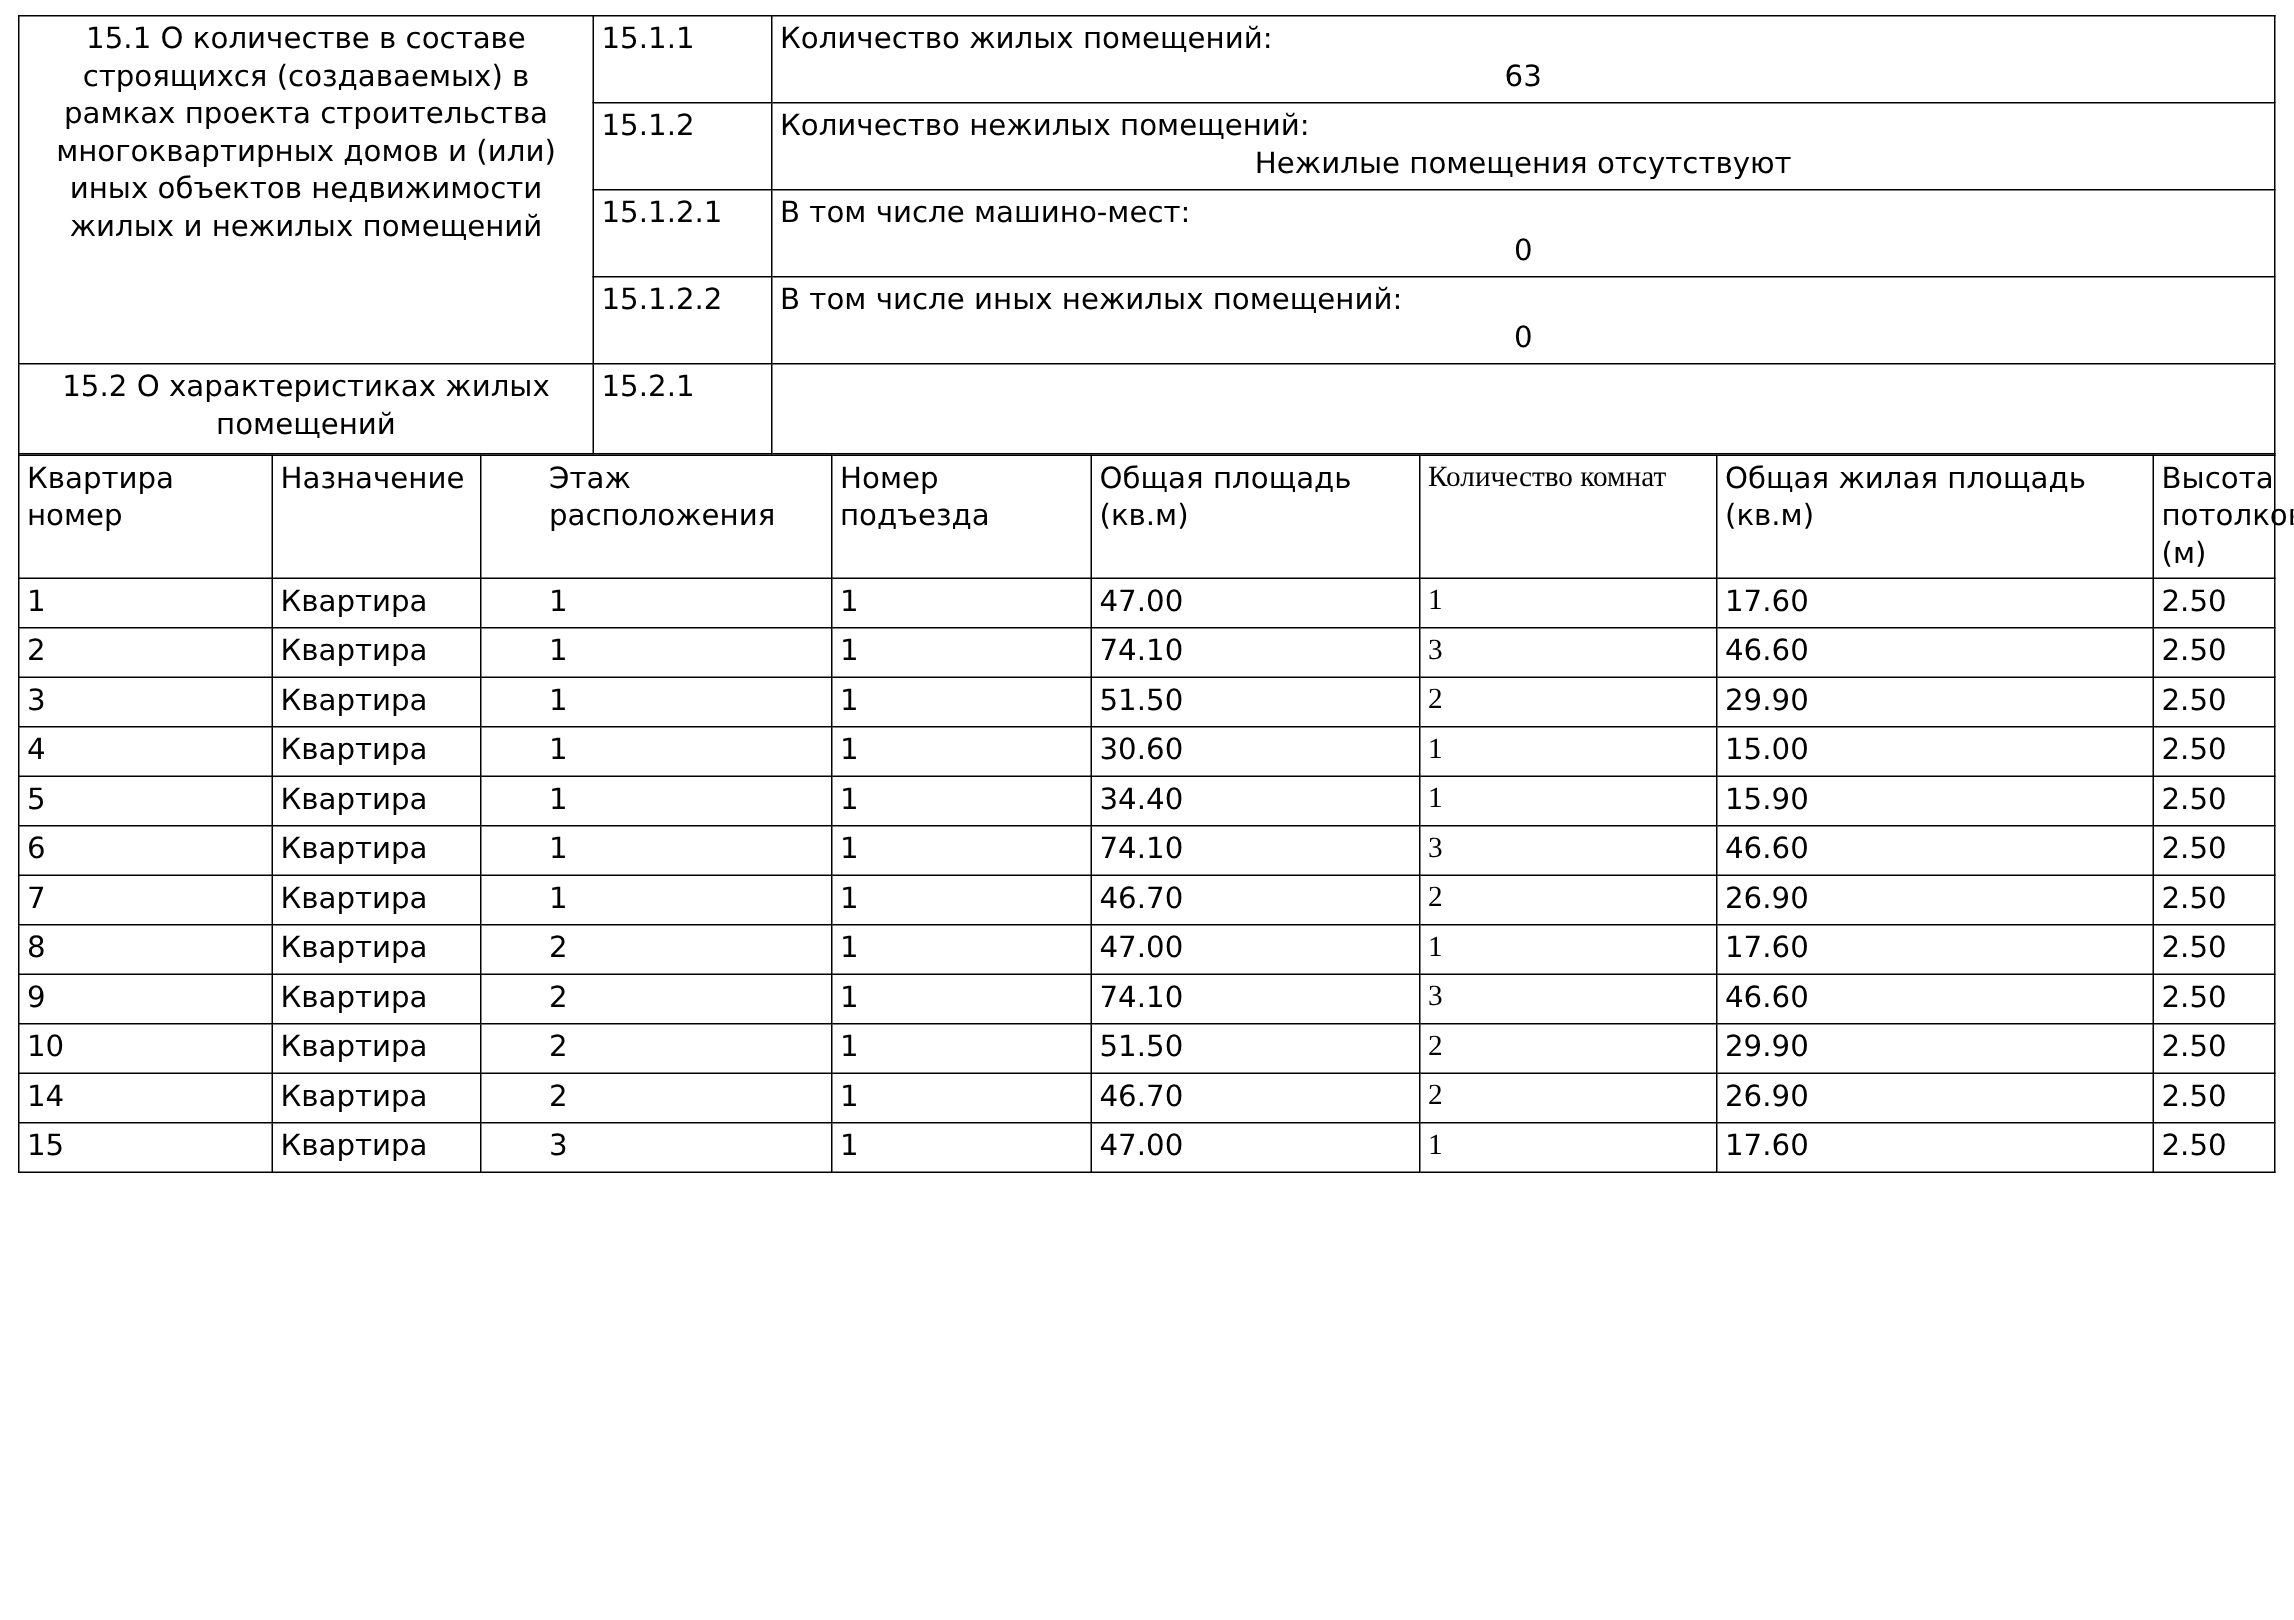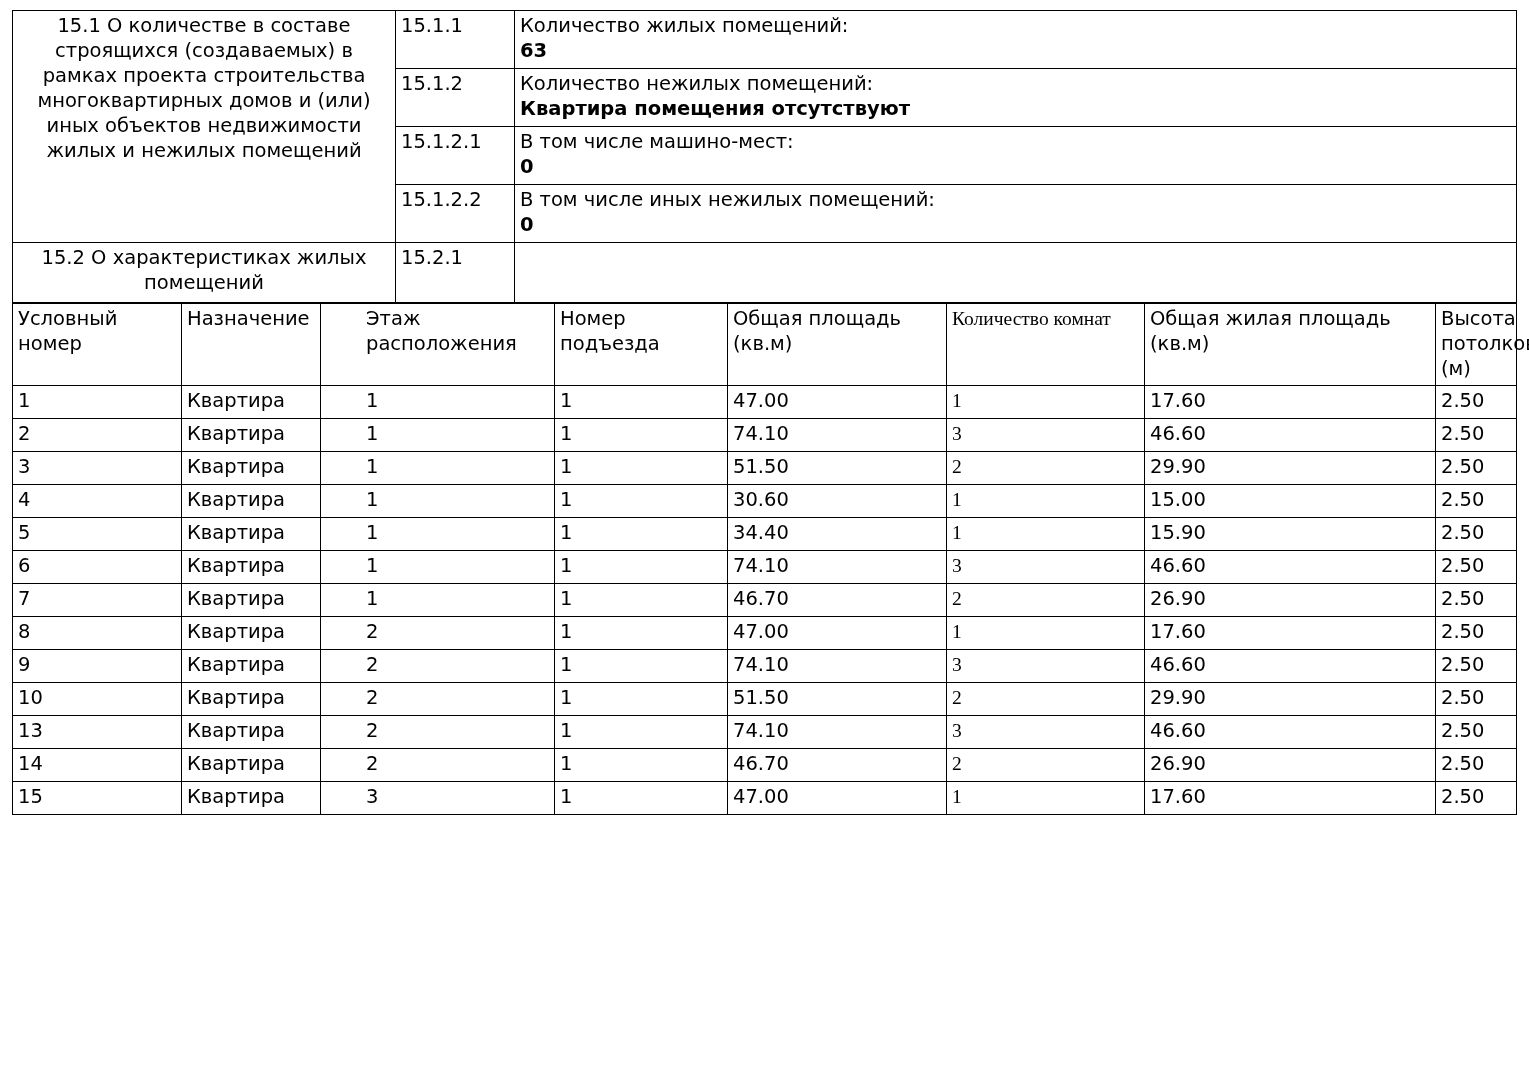--- a/index.html
+++ b/index.html
@@ -28,21 +28,21 @@
     padding: 3px 5px 4px 5px;
     font-size: 19.5px;
     line-height: 1.28;
     font-weight: normal;
     text-align: left;
   }
   .sec-label { width: 372px; text-align: center; }
   .sec-code  { width: 108px; }
   .sec-value { }
   .valline { display: block; }
-  .valline.b { font-weight: bold; }
+  .valline.b { font-weight: normal; text-align: center; }
 
   
   .c-num   { width: 158px; }
   .c-naz   { width: 128px; }
   .c-etazh { width: 183px; padding-left: 45px; }
   .c-pod   { width: 162px; }
   .c-area  { width: 208px; }
   .c-rooms { width: 187px; font-family: Liberation Serif, serif; }
   .c-live  { width: 280px; }
   .c-height{ }
@@ -63,21 +63,21 @@
         <td class="sec-code">15.1.1</td>
         <td class="sec-value">
           <span class="valline">Количество жилых помещений:</span>
           <span class="valline b">63</span>
         </td>
       </tr>
       <tr>
         <td class="sec-code">15.1.2</td>
         <td class="sec-value">
           <span class="valline">Количество нежилых помещений:</span>
-          <span class="valline b">Квартира помещения отсутствуют</span>
+          <span class="valline b">Нежилые помещения отсутствуют</span>
         </td>
       </tr>
       <tr>
         <td class="sec-code">15.1.2.1</td>
         <td class="sec-value">
           <span class="valline">В том числе машино-мест:</span>
           <span class="valline b">0</span>
         </td>
       </tr>
       <tr>
@@ -91,21 +91,21 @@
         <td class="sec-label sec2-cell">15.2 О характеристиках жилых помещений</td>
         <td class="sec-code">15.2.1</td>
         <td class="sec-value"></td>
       </tr>
     </tbody>
   </table>
 
   <table>
     <thead>
       <tr class="hdr">
-        <td class="c-num">Условный номер</td>
+        <td class="c-num">Квартира номер</td>
         <td class="c-naz">Назначение</td>
         <td class="c-etazh">Этаж расположения</td>
         <td class="c-pod">Номер подъезда</td>
         <td class="c-area">Общая площадь (кв.м)</td>
         <td class="c-rooms">Количество комнат</td>
         <td class="c-live">Общая жилая площадь (кв.м)</td>
         <td class="c-height">Высота потолков (м)</td>
       </tr>
     </thead>
     <tbody id="flats-body">
@@ -203,30 +203,20 @@
           <td class="c-num">10</td>
           <td class="c-naz">Квартира</td>
           <td class="c-etazh">2</td>
           <td class="c-pod">1</td>
           <td class="c-area">51.50</td>
           <td class="c-rooms">2</td>
           <td class="c-live">29.90</td>
           <td class="c-height">2.50</td>
         </tr>
         <tr>
-          <td class="c-num">13</td>
-          <td class="c-naz">Квартира</td>
-          <td class="c-etazh">2</td>
-          <td class="c-pod">1</td>
-          <td class="c-area">74.10</td>
-          <td class="c-rooms">3</td>
-          <td class="c-live">46.60</td>
-          <td class="c-height">2.50</td>
-        </tr>
-        <tr>
           <td class="c-num">14</td>
           <td class="c-naz">Квартира</td>
           <td class="c-etazh">2</td>
           <td class="c-pod">1</td>
           <td class="c-area">46.70</td>
           <td class="c-rooms">2</td>
           <td class="c-live">26.90</td>
           <td class="c-height">2.50</td>
         </tr>
         <tr>

